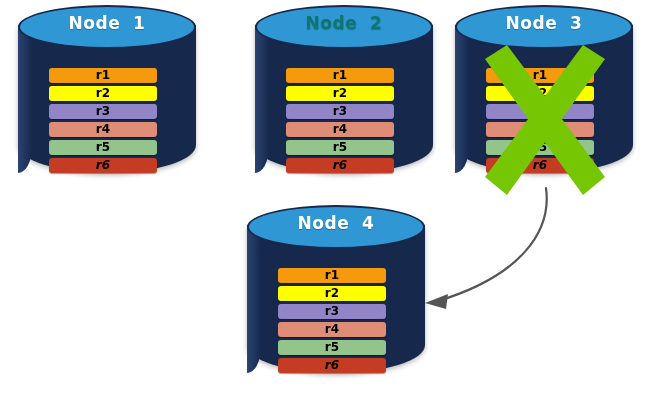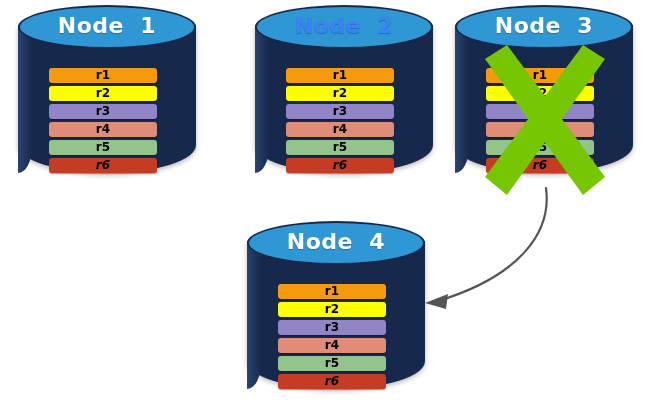--- a/index.html
+++ b/index.html
@@ -60,21 +60,21 @@
     border: 2px solid #16294d;
     box-sizing: border-box;
   }
   .node .cyl-label {
     position: absolute;
     left: 0;
     top: 8px;
     width: 178px;
     text-align: center;
     color: #ffffff;
-    font-size: 22px;
+    font-size: 17px;
     font-weight: bold;
     letter-spacing: 0.5px;
     white-space: pre;
     text-shadow: 0 1px 1px rgba(0,0,0,0.25);
   }
 
   
   .records {
     position: absolute;
     left: 31px;
@@ -127,21 +127,21 @@
       <div class="rec" style="background: rgb(224, 141, 120);">r4</div>
       <div class="rec" style="background: rgb(147, 196, 140);">r5</div>
       <div class="rec" style="background: rgb(196, 60, 35);">r6</div>
     </div>
   </div>
 
   <div class="node" style="left:255px; top:5px;">
     <div class="cyl-body" style="background: rgb(22, 41, 77);"></div>
     <div class="cyl-body-shade"></div>
     <div class="cyl-top" style="background: rgb(46, 151, 212); border-color: rgb(22, 41, 77);"></div>
-    <div class="cyl-label" style="color: #3b82f6;">Node  2</div>
+    <div class="cyl-label" style="color: #0f766e;">Node  2</div>
     <div class="records">
       <div class="rec" style="background: rgb(245, 154, 13);">r1</div>
       <div class="rec" style="background: rgb(255, 255, 0);">r2</div>
       <div class="rec" style="background: rgb(145, 132, 199);">r3</div>
       <div class="rec" style="background: rgb(224, 141, 120);">r4</div>
       <div class="rec" style="background: rgb(147, 196, 140);">r5</div>
       <div class="rec" style="background: rgb(196, 60, 35);">r6</div>
     </div>
   </div>
 
@@ -160,21 +160,21 @@
     </div>
 
     <svg class="x-mark" style="left:30px; top:40px;" width="120" height="150" viewBox="0 0 120 150">
       <g id="x-cross-group">
         <polygon id="x-stroke-a" points="0,14 22,0 120,132 98,150" fill="#76c604"></polygon>
         <polygon id="x-stroke-b" points="98,0 120,14 22,150 0,132" fill="#76c604"></polygon>
       </g>
     </svg>
   </div>
 
-  <div class="node" style="left:247px; top:205px;margin-top:16px;">
+  <div class="node" style="left:247px; top:205px;">
     <div class="cyl-body" style="background: rgb(22, 41, 77);"></div>
     <div class="cyl-body-shade"></div>
     <div class="cyl-top" style="background: rgb(46, 151, 212); border-color: rgb(22, 41, 77);"></div>
     <div class="cyl-label" style="color: rgb(255, 255, 255);">Node  4</div>
     <div class="records">
       <div class="rec" style="background: rgb(245, 154, 13);">r1</div>
       <div class="rec" style="background: rgb(255, 255, 0);">r2</div>
       <div class="rec" style="background: rgb(145, 132, 199);">r3</div>
       <div class="rec" style="background: rgb(224, 141, 120);">r4</div>
       <div class="rec" style="background: rgb(147, 196, 140);">r5</div>

